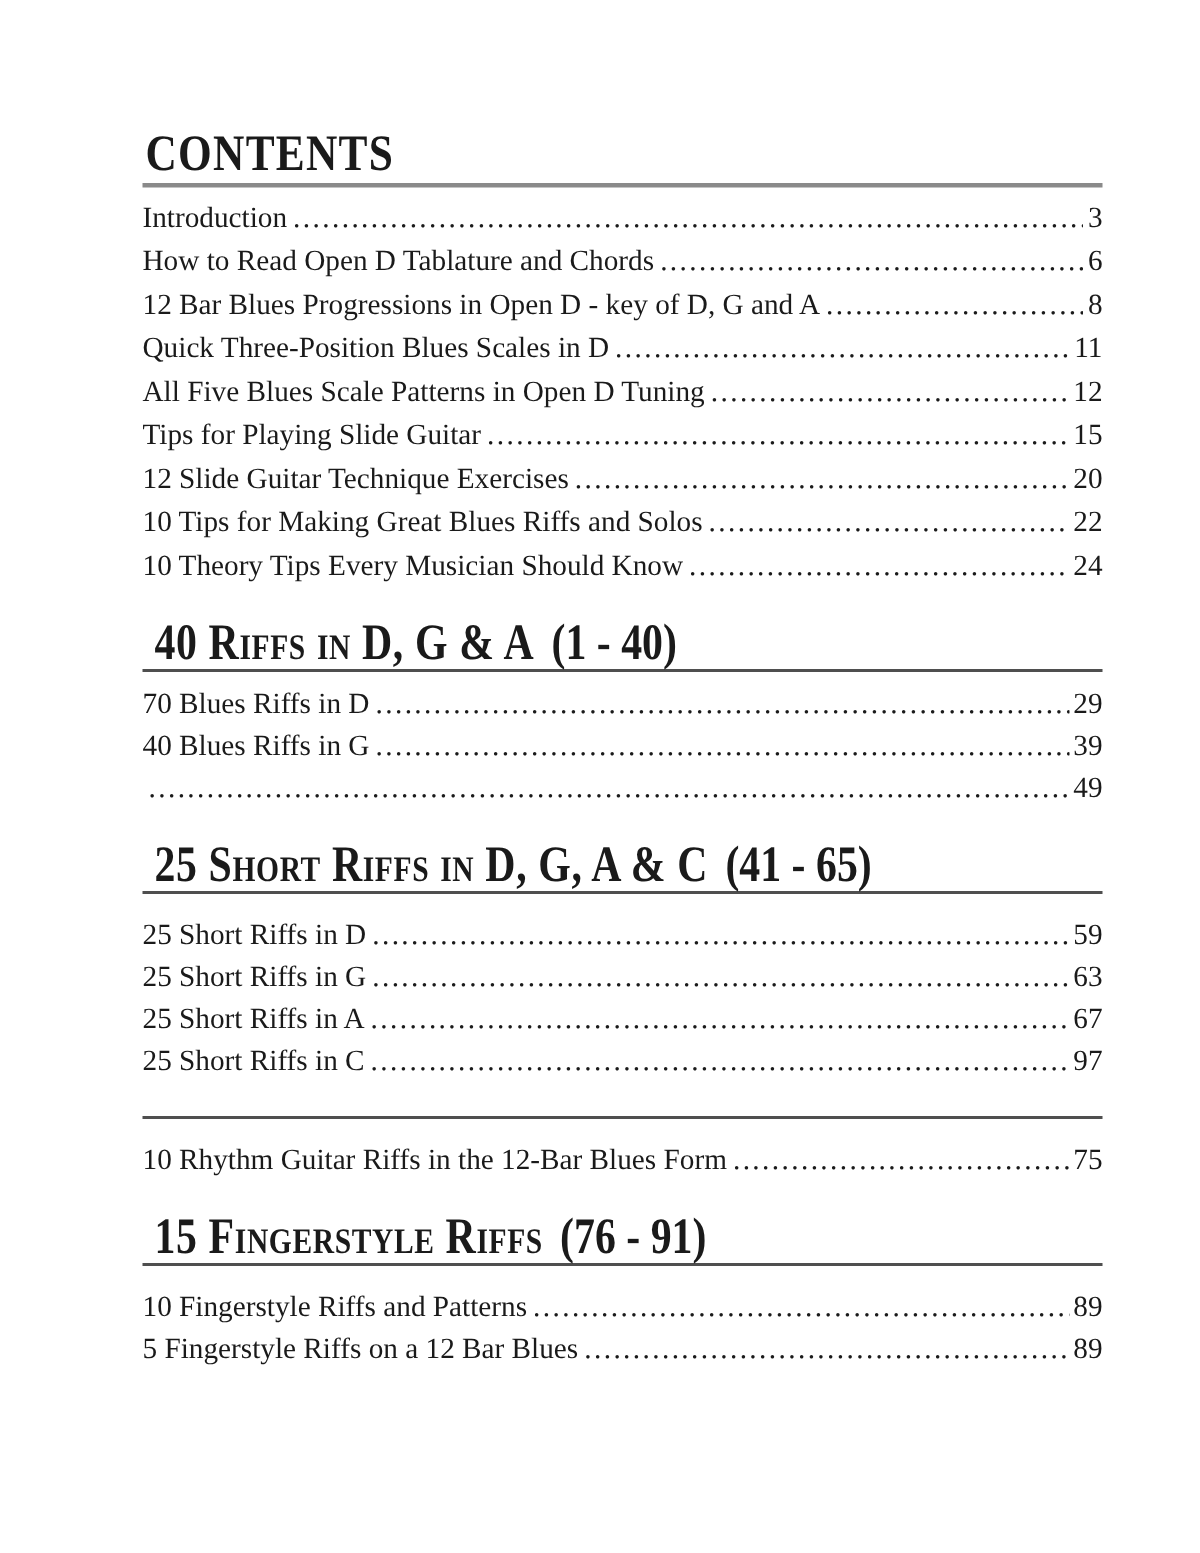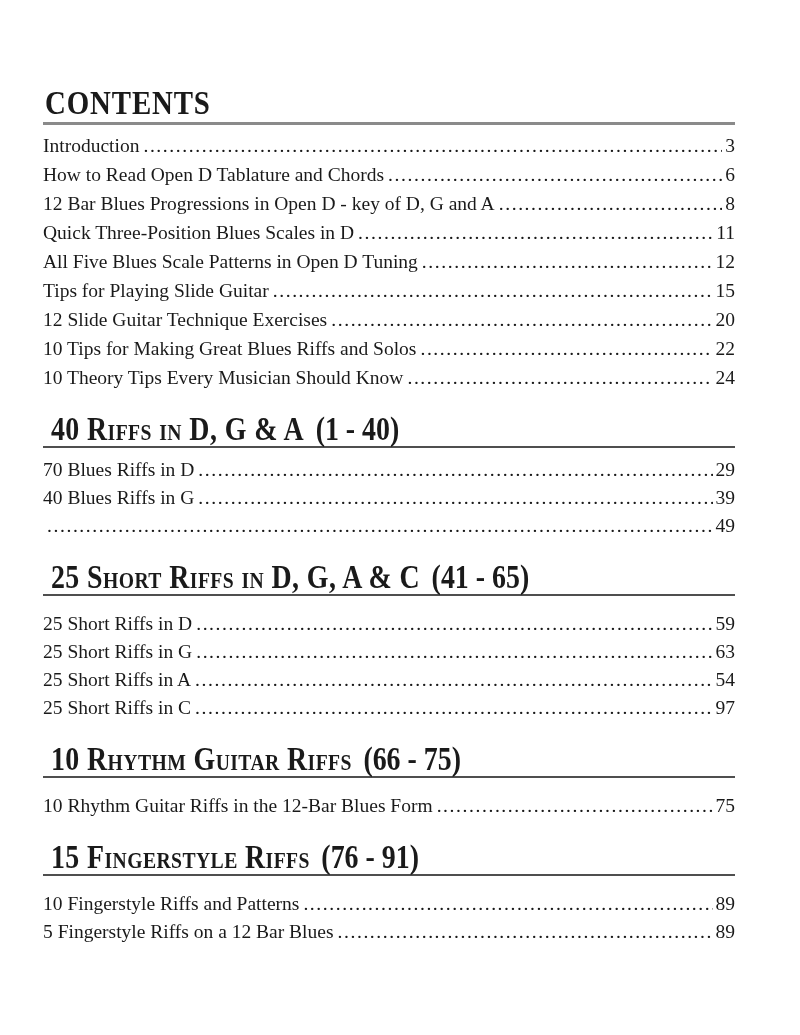--- a/index.html
+++ b/index.html
@@ -5,21 +5,21 @@
   html, body {
     margin: 0;
     padding: 0;
     background: #ffffff;
   }
   .page {
     position: relative;
     width: 800px;
     height: 1035px;
     box-sizing: border-box;
-    padding: 88px 65px 0 43px;
+    padding: 88px 65px 0 95px;
     background: #ffffff;
     font-family: "Liberation Serif", "DejaVu Serif", serif;
     color: #1a1a1a;
     overflow: hidden;
   }
   
   h1.toc-title {
     margin: 0;
     padding-left: 2px;
     font-size: 34px;
@@ -192,33 +192,32 @@
 
   <div class="toc-entry">
     <span class="entry-label">25 Short Riffs in G</span>
     <span class="leader"></span>
     <span class="entry-page">63</span>
   </div>
 
   <div class="toc-entry">
     <span class="entry-label">25 Short Riffs in A</span>
     <span class="leader"></span>
-    <span class="entry-page">54</span>
+    <span class="entry-page">67</span>
   </div>
 
   <div class="toc-entry">
     <span class="entry-label">25 Short Riffs in C</span>
     <span class="leader"></span>
     <span class="entry-page">97</span>
   </div>
 </div>
   </section>
 
   <section class="toc-section">
-    <h2><span class="hscale sec-scale"><span class="sec-title">10 Rhythm Guitar Riffs</span><span class="sec-range">(66 - 75)</span></span></h2>
     <div class="rule rule-section"></div>
     <div class="toc-list">
   <div class="toc-entry">
     <span class="entry-label">10 Rhythm Guitar Riffs in the 12-Bar Blues Form</span>
     <span class="leader"></span>
     <span class="entry-page">75</span>
   </div>
 </div>
   </section>
 

